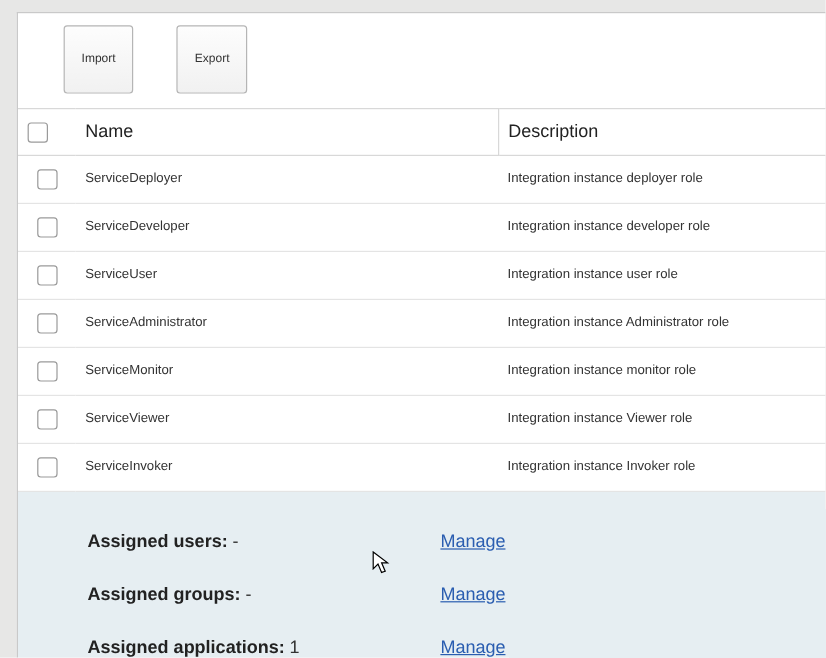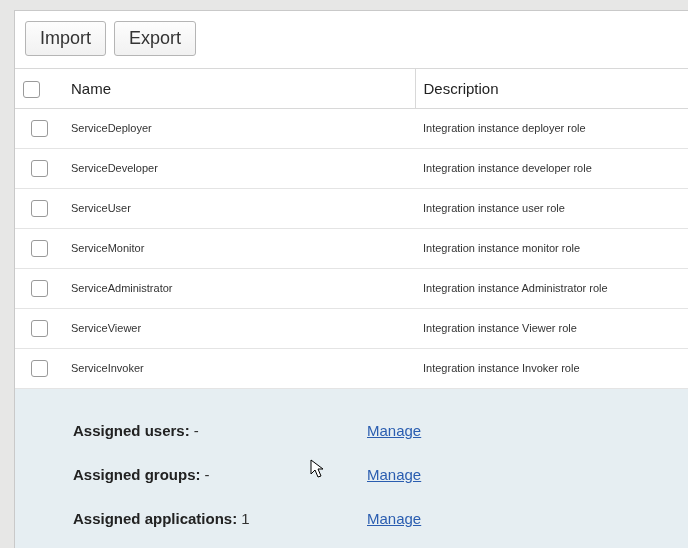--- a/index.html
+++ b/index.html
@@ -31,24 +31,25 @@
   }
   .toolbar {
     padding: 10px 10px 12px 10px;
     display: flex;
     gap: 8px;
   }
   .btn {
     background: linear-gradient(#fdfdfd,#f1f1f1);
     border: 1px solid #b5b5b5;
     border-radius: 3px;
-    padding: 6px 14px;
-    font-size: 18px;
+    padding: 22px 14px;
+    font-size: 10px;
     color: #333;
     cursor: pointer;
+    margin-left: 28px;
   }
   table.roles {
     width: 100%;
     border-collapse: collapse;
   }
   table.roles th {
     text-align: left;
     font-weight: 400;
     font-size: 15px;
     padding: 10px 8px;
@@ -152,27 +153,27 @@
             <td class="cell-name">ServiceDeveloper</td>
             <td>Integration instance developer role</td>
           </tr>
           <tr>
             <td class="cell-check"><span class="chk"></span></td>
             <td class="cell-name">ServiceUser</td>
             <td>Integration instance user role</td>
           </tr>
           <tr>
             <td class="cell-check"><span class="chk"></span></td>
+            <td class="cell-name">ServiceAdministrator</td>
+            <td>Integration instance Administrator role</td>
+          </tr>
+          <tr>
+            <td class="cell-check"><span class="chk"></span></td>
             <td class="cell-name">ServiceMonitor</td>
             <td>Integration instance monitor role</td>
-          </tr>
-          <tr>
-            <td class="cell-check"><span class="chk"></span></td>
-            <td class="cell-name">ServiceAdministrator</td>
-            <td>Integration instance Administrator role</td>
           </tr>
           <tr>
             <td class="cell-check"><span class="chk"></span></td>
             <td class="cell-name">ServiceViewer</td>
             <td>Integration instance Viewer role</td>
           </tr>
           <tr>
             <td class="cell-check"><span class="chk"></span></td>
             <td class="cell-name">ServiceInvoker</td>
             <td>Integration instance Invoker role</td>

